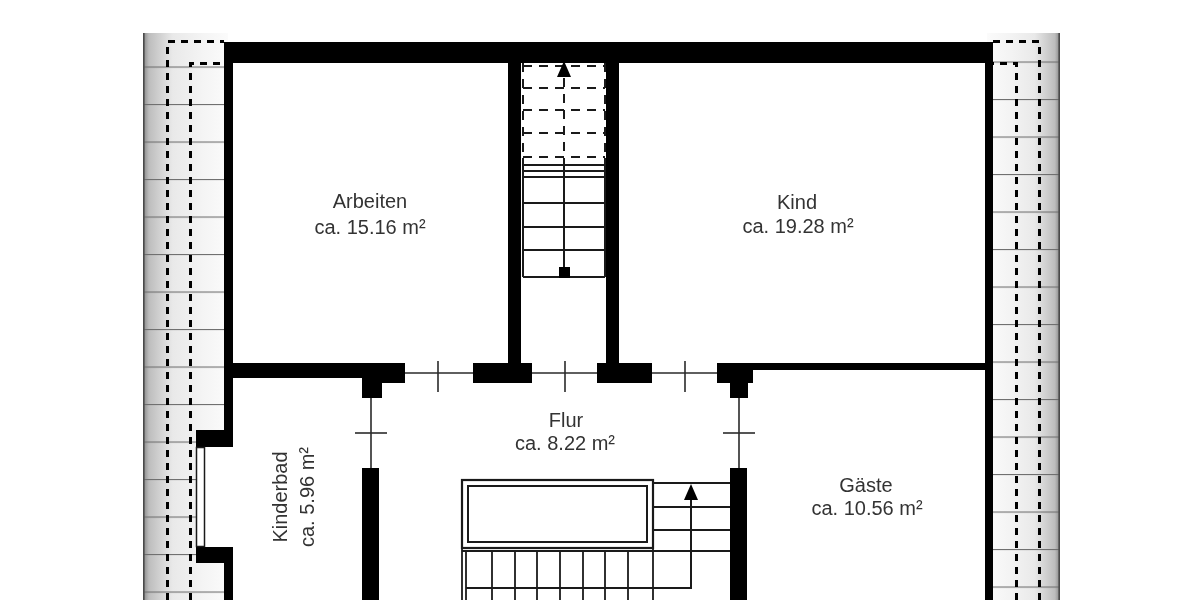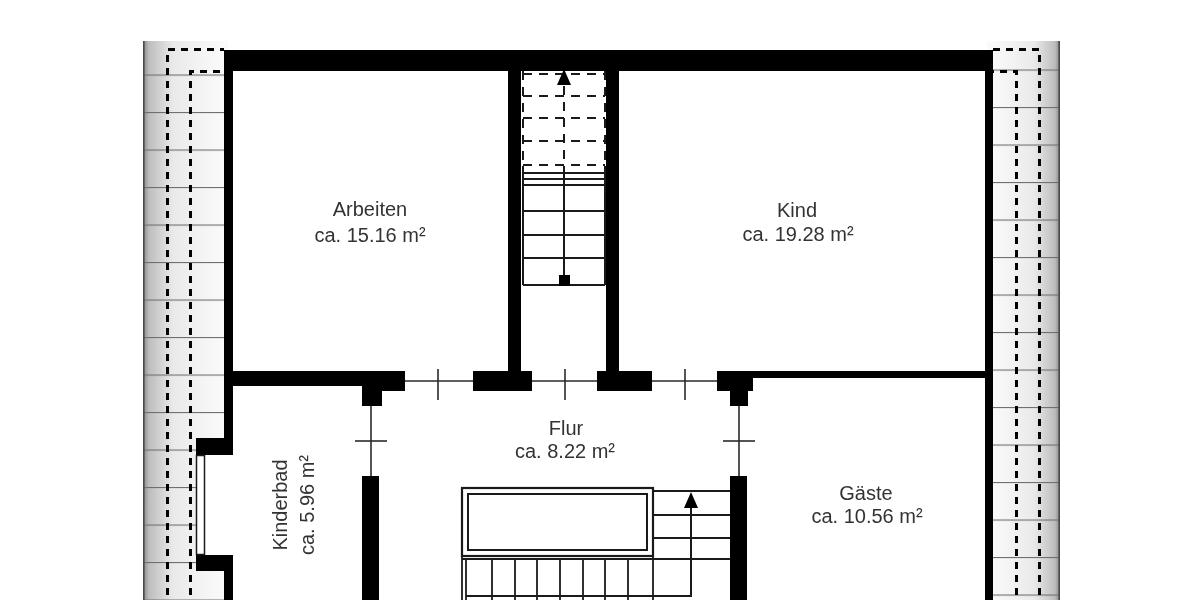--- a/index.html
+++ b/index.html
@@ -2,21 +2,21 @@
 <html><head>
 <meta charset="utf-8">
 <style>
   html, body {
     margin: 0; padding: 0;
     width: 1200px; height: 600px;
     background: #ffffff;
     overflow: hidden;
     font-family: "Liberation Sans", sans-serif;
   }
-  #plan-wrap { position: relative; width: 1200px; height: 462px; margin-top: 8px; }
+  #plan-wrap { position: relative; width: 1200px; height: 462px; }
   svg { display: block; }
   .room-name, .room-area {
     font-family: "Liberation Sans", sans-serif;
     font-size: 20px;
     fill: #333333;
   }
 </style>
 </head>
 <body>
 

